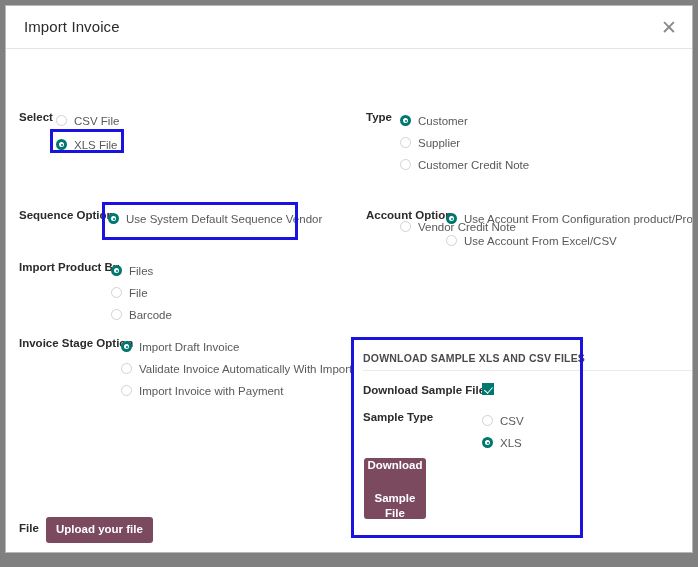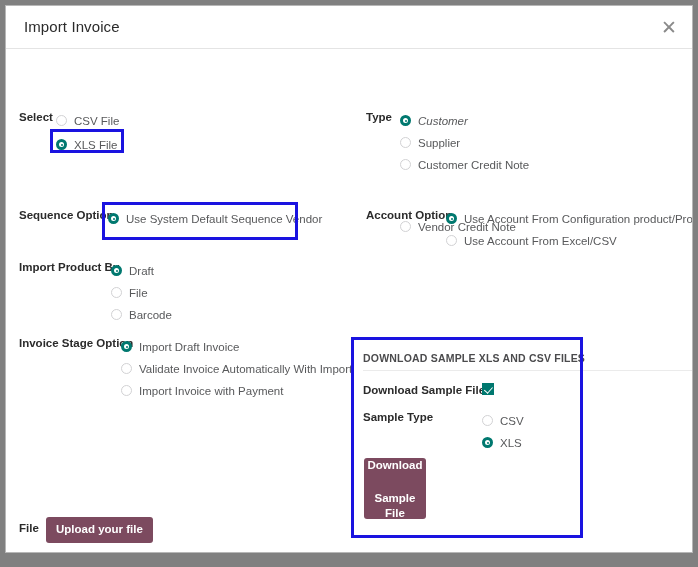--- a/index.html
+++ b/index.html
@@ -165,21 +165,21 @@
       <span class="radio"></span><span class="opt-text">CSV File</span>
     </div>
 
     <div class="opt-row" style="left:50px;top:86px;">
       <span class="radio on"></span><span class="opt-text">XLS File</span>
     </div>
     <div class="hl" style="left:44px;top:80px;width:74px;height:24px;"></div>
 
     <div class="lbl" style="position:absolute;left:360px;top:62px;">Type</div>
 
-    <div class="opt-row" style="left:394px;top:62px;font-style:italic;">
+    <div class="opt-row" style="left:394px;top:62px;">
       <span class="radio on"></span><span class="opt-text">Customer</span>
     </div>
     <div class="opt-row" style="left:394px;top:84px;">
       <span class="radio"></span><span class="opt-text">Supplier</span>
     </div>
     <div class="opt-row" style="left:394px;top:106px;">
       <span class="radio"></span><span class="opt-text">Customer Credit Note</span>
     </div>
     <div class="opt-row" style="left:394px;top:123px;margin-top:45px;">
       <span class="radio"></span><span class="opt-text">Vendor Credit Note</span>
@@ -197,21 +197,21 @@
     <div class="opt-row" style="left:440px;top:160px;">
       <span class="radio on"></span><span class="opt-text">Use Account From Configuration product/Property</span>
     </div>
     <div class="opt-row" style="left:440px;top:182px;">
       <span class="radio"></span><span class="opt-text">Use Account From Excel/CSV</span>
     </div>
 
     <div class="lbl" style="position:absolute;left:13px;top:212px;">Import Product By</div>
 
     <div class="opt-row" style="left:105px;top:212px;">
-      <span class="radio on"></span><span class="opt-text">Draft</span>
+      <span class="radio on"></span><span class="opt-text">Files</span>
     </div>
     <div class="opt-row" style="left:105px;top:234px;">
       <span class="radio"></span><span class="opt-text">File</span>
     </div>
     <div class="opt-row" style="left:105px;top:256px;">
       <span class="radio"></span><span class="opt-text">Barcode</span>
     </div>
 
     <div class="lbl" style="position:absolute;left:13px;top:288px;">Invoice Stage Option</div>
 

